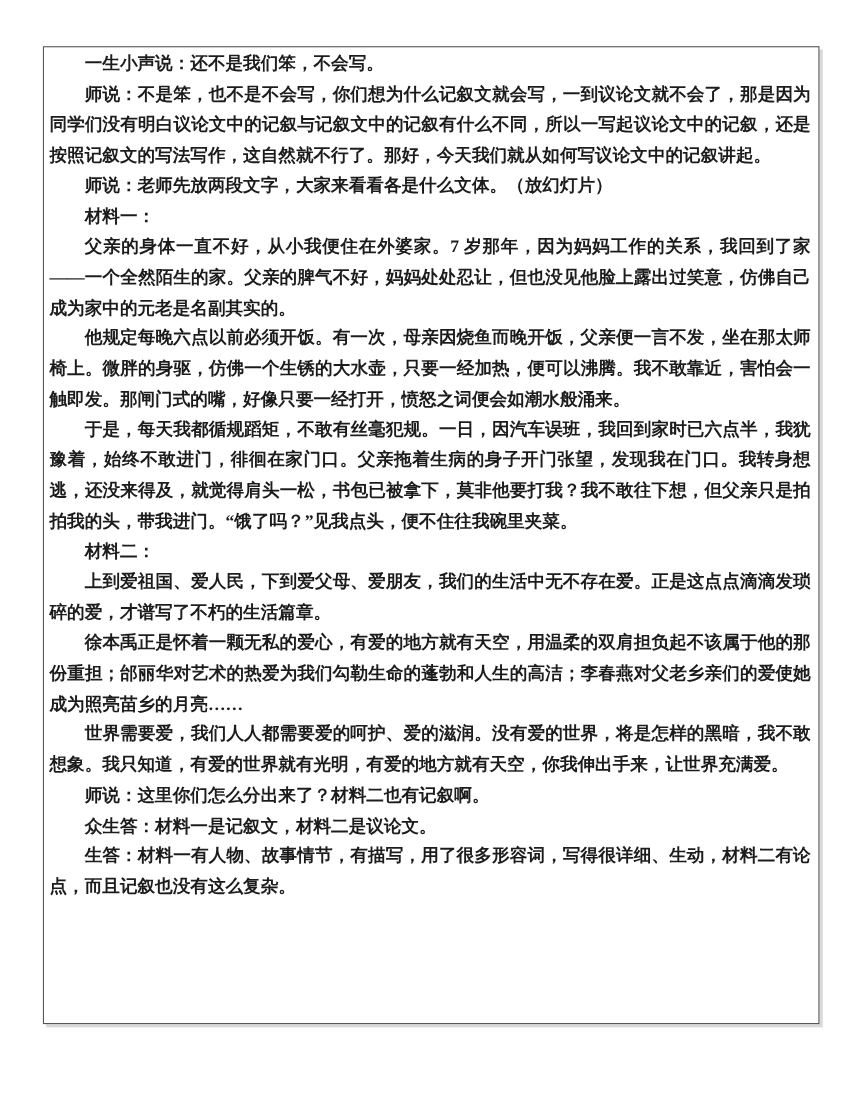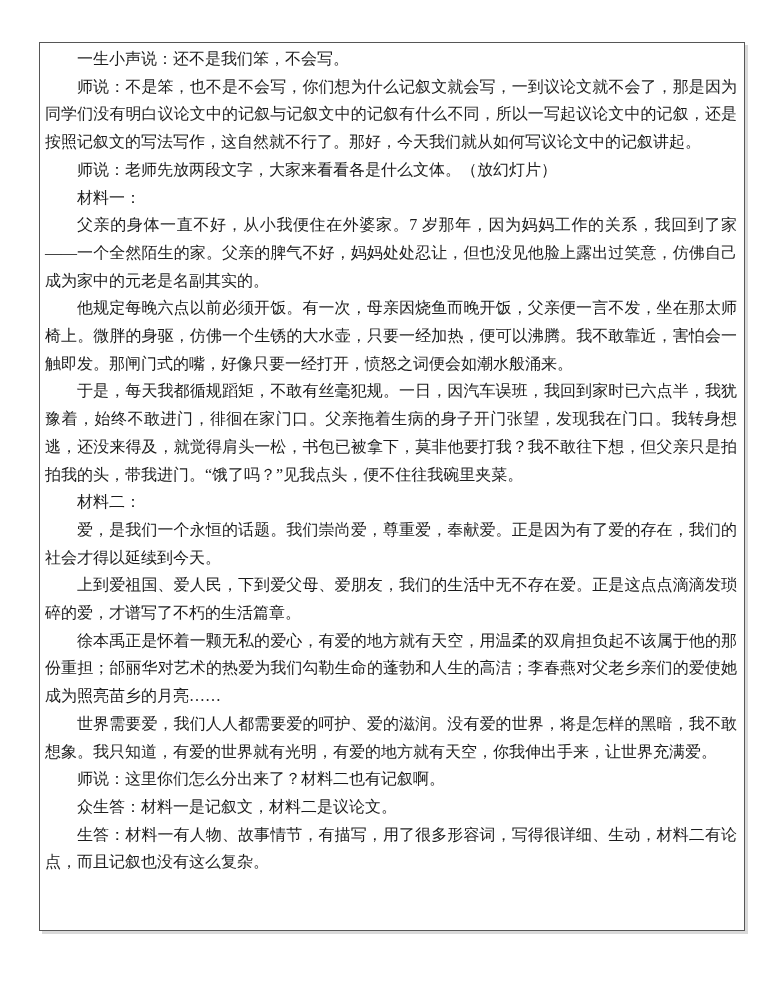--- a/index.html
+++ b/index.html
@@ -28,36 +28,36 @@
   }
   .doc-frame p {
     margin: 0;
     padding: 0;
     font-size: 16px;
     line-height: 27.7px;
     color: #1c1c1c;
     text-align: justify;
     text-indent: 2em;
     word-break: break-all;
+    font-weight: bold;
   }
 </style>
 </head>
 <body>
 
 <div class="doc-frame">
   <div>
     <p>一生小声说：还不是我们笨，不会写。</p>
     <p>师说：不是笨，也不是不会写，你们想为什么记叙文就会写，一到议论文就不会了，那是因为同学们没有明白议论文中的记叙与记叙文中的记叙有什么不同，所以一写起议论文中的记叙，还是按照记叙文的写法写作，这自然就不行了。那好，今天我们就从如何写议论文中的记叙讲起。</p>
     <p>师说：老师先放两段文字，大家来看看各是什么文体。（放幻灯片）</p>
     <p>材料一：</p>
     <p>父亲的身体一直不好，从小我便住在外婆家。7 岁那年，因为妈妈工作的关系，我回到了家——一个全然陌生的家。父亲的脾气不好，妈妈处处忍让，但也没见他脸上露出过笑意，仿佛自己成为家中的元老是名副其实的。</p>
     <p>他规定每晚六点以前必须开饭。有一次，母亲因烧鱼而晚开饭，父亲便一言不发，坐在那太师椅上。微胖的身驱，仿佛一个生锈的大水壶，只要一经加热，便可以沸腾。我不敢靠近，害怕会一触即发。那闸门式的嘴，好像只要一经打开，愤怒之词便会如潮水般涌来。</p>
     <p>于是，每天我都循规蹈矩，不敢有丝毫犯规。一日，因汽车误班，我回到家时已六点半，我犹豫着，始终不敢进门，徘徊在家门口。父亲拖着生病的身子开门张望，发现我在门口。我转身想逃，还没来得及，就觉得肩头一松，书包已被拿下，莫非他要打我？我不敢往下想，但父亲只是拍拍我的头，带我进门。“饿了吗？”见我点头，便不住往我碗里夹菜。</p>
     <p>材料二：</p>
-    <p>爱，是我们一个永恒的话题。我们崇尚爱，尊重爱，奉献爱。正是因为有了爱的存在，我们的社会才得以延续到今天。</p>
     <p>上到爱祖国、爱人民，下到爱父母、爱朋友，我们的生活中无不存在爱。正是这点点滴滴发琐碎的爱，才谱写了不朽的生活篇章。</p>
     <p>徐本禹正是怀着一颗无私的爱心，有爱的地方就有天空，用温柔的双肩担负起不该属于他的那份重担；邰丽华对艺术的热爱为我们勾勒生命的蓬勃和人生的高洁；李春燕对父老乡亲们的爱使她成为照亮苗乡的月亮……</p>
     <p>世界需要爱，我们人人都需要爱的呵护、爱的滋润。没有爱的世界，将是怎样的黑暗，我不敢想象。我只知道，有爱的世界就有光明，有爱的地方就有天空，你我伸出手来，让世界充满爱。</p>
     <p>师说：这里你们怎么分出来了？材料二也有记叙啊。</p>
     <p>众生答：材料一是记叙文，材料二是议论文。</p>
     <p>生答：材料一有人物、故事情节，有描写，用了很多形容词，写得很详细、生动，材料二有论点，而且记叙也没有这么复杂。</p>
   </div>
 </div>
 
 </body></html>

